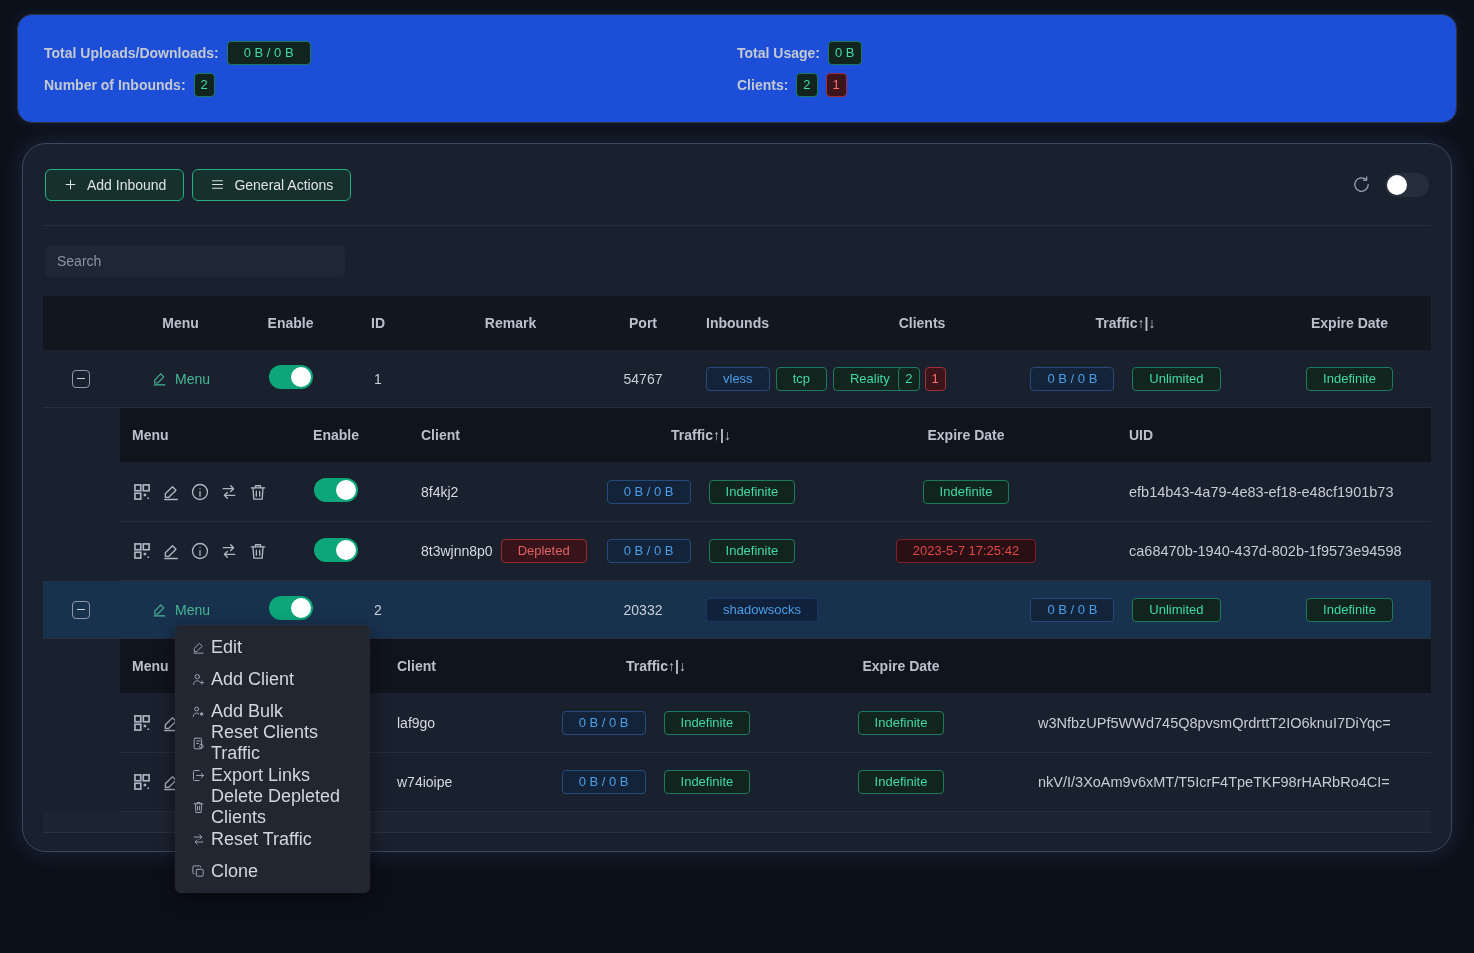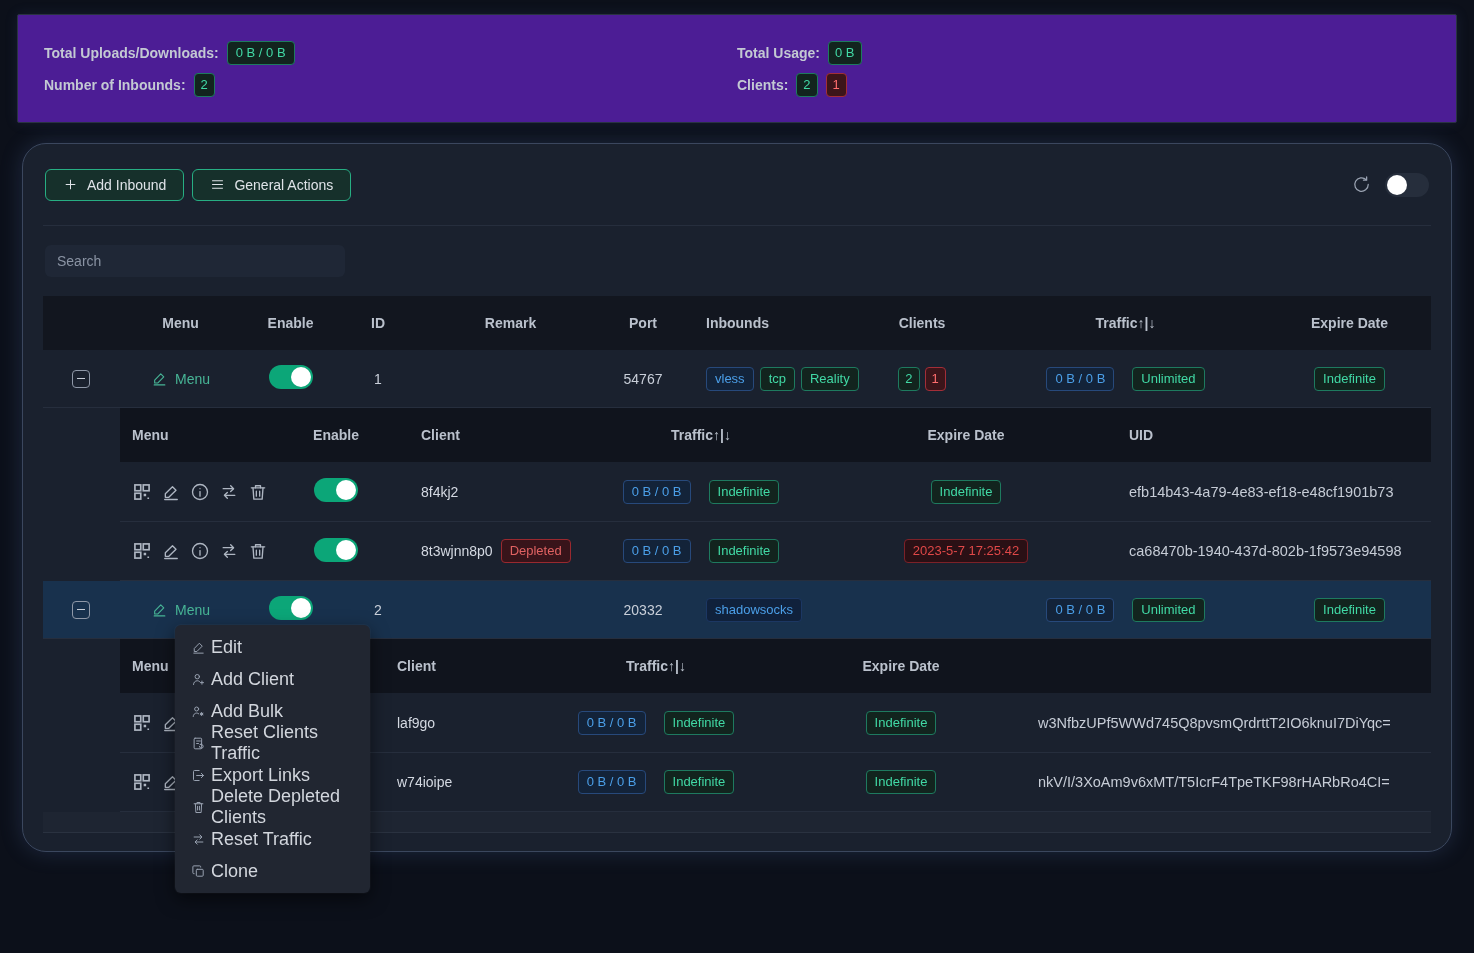--- a/index.html
+++ b/index.html
@@ -7,28 +7,28 @@
   body {
     background:#0c101a;
     font-family:"Liberation Sans", sans-serif;
     color:#c9cfd9;
     position:relative;
     overflow:hidden;
   }
   
   .stats-panel {
     position:absolute; left:17px; top:14px; width:1440px; height:109px;
-    background:#4c1d95; border:1px solid #2a3342; border-radius:2px;
+    background:#1d4ed8; border:1px solid #2a3342; border-radius:15px;
     box-shadow:0 0 14px rgba(90,120,190,.12);
     padding:26px 26px; display:grid; grid-template-columns:1fr 1fr; row-gap:8px;
   }
   .stat-line { display:flex; align-items:center; gap:8px; height:24px; }
   .stat-label { font-size:14px; font-weight:700; color:#c3c9d3; }
   
-  .tag { display:inline-block; padding:0 8px; border-radius:4px; font-size:13px;
+  .tag { display:inline-block; padding:0 16px; border-radius:4px; font-size:13px;
          line-height:22px; border:1px solid transparent; white-space:nowrap; }
   .tag-green  { background:#12241e; border-color:#1e7a5f; color:#41d9a5; }
   .tag-blue   { background:#132339; border-color:#27497b; color:#4b9fe8; }
   .tag-navy   { background:#10213b; border-color:#1c3763; color:#4b9fe8; }
   .tag-redfill{ background:#3c151a; border-color:#a32e38; color:#ff6e6e; }
   .tag-depl   { background:#38141a; border-color:#99292f; color:#e06262; }
   .tag-datered{ background:#2a1015; border-color:#7c2128; color:#e04848; }
   .tag-sm { padding:0 6px; }
   
   .main-panel {

